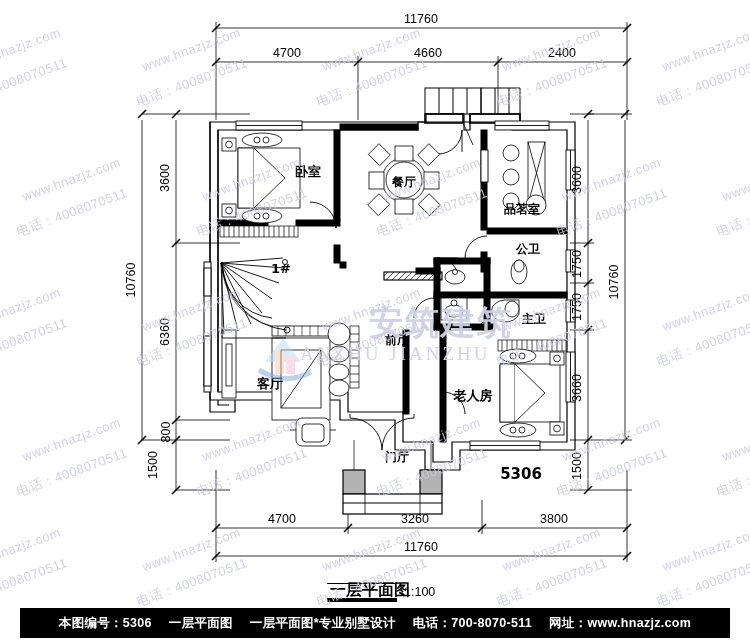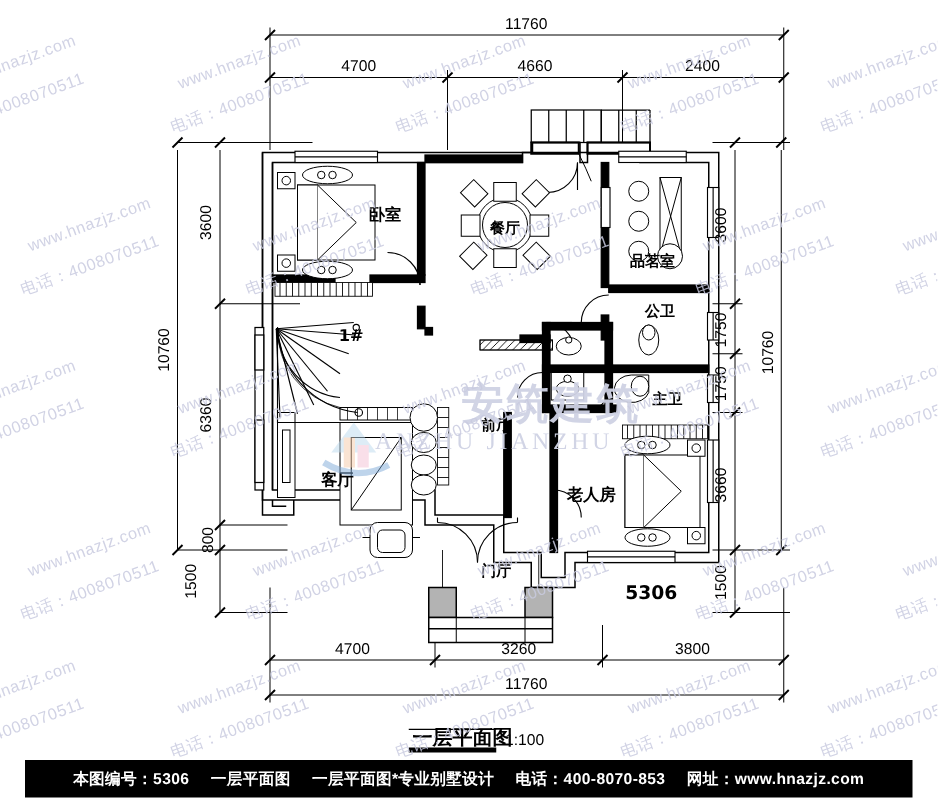--- a/index.html
+++ b/index.html
@@ -533,15 +533,15 @@
             color:#cfd2e4;opacity:.95;font-family:Liberation Mono, monospace;
             letter-spacing:2px;pointer-events:none;margin-left:32px;">安筑建筑</div>
 <div style="position:absolute;left:300px;top:343px;font-size:19px;
             color:#cfd2e4;opacity:.95;font-family:Liberation Serif, serif;
             letter-spacing:3px;pointer-events:none;">ANZHU JIANZHU</div>
 
 <div class="footer">
   <span>本图编号：5306</span>
   <span>一层平面图</span>
   <span>一层平面图*专业别墅设计</span>
-  <span>电话：400-8070-853</span>
+  <span>电话：700-8070-511</span>
   <span>网址：www.hnazjz.com</span>
 </div>
 
 </body></html>

